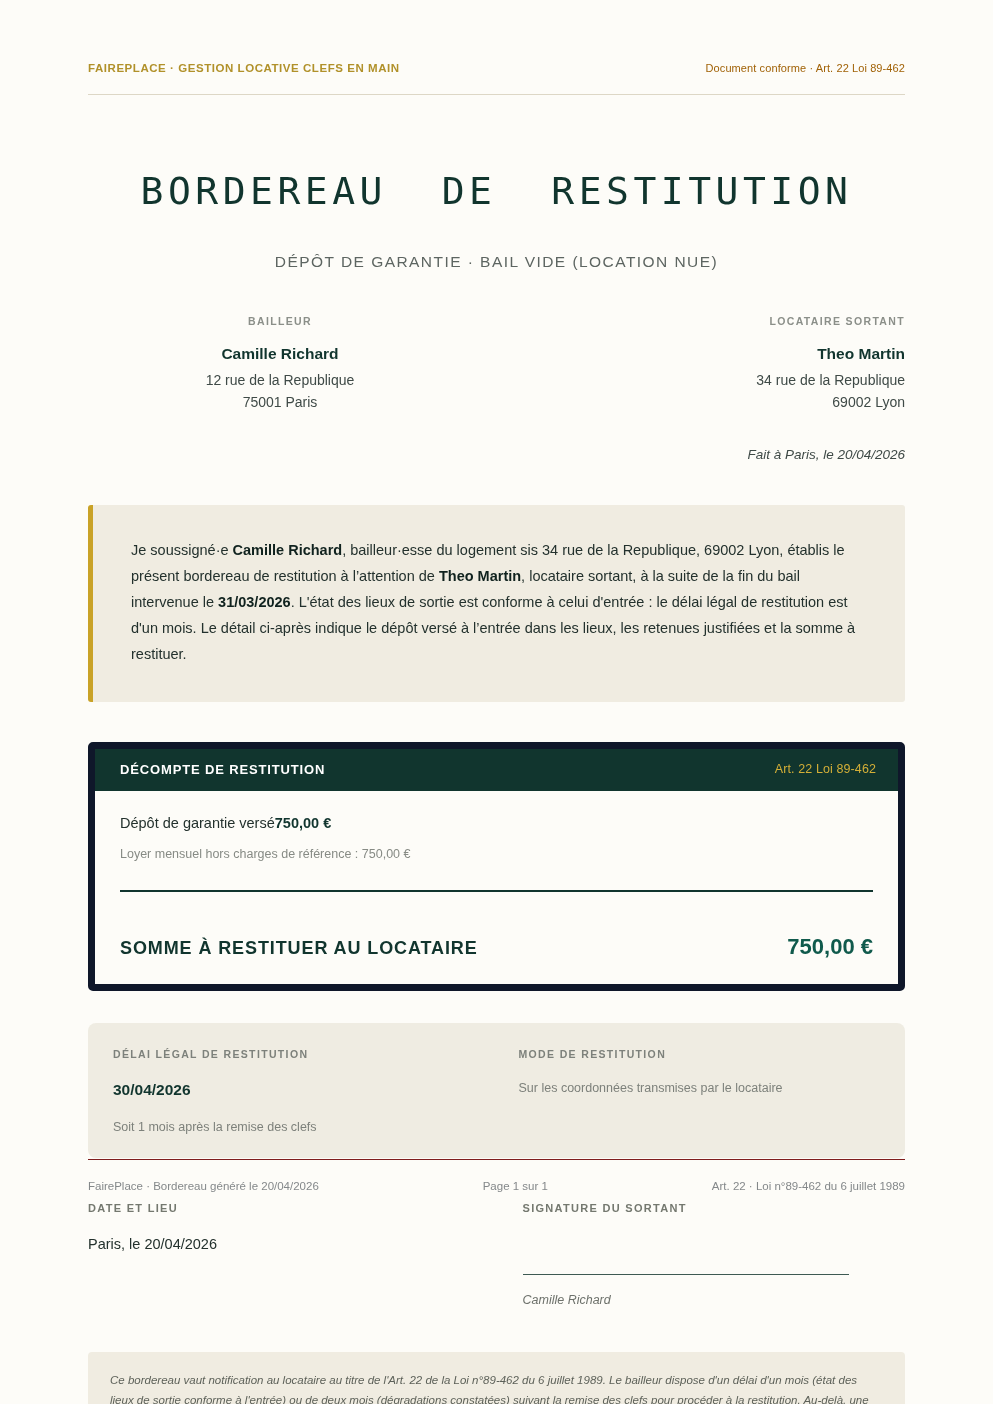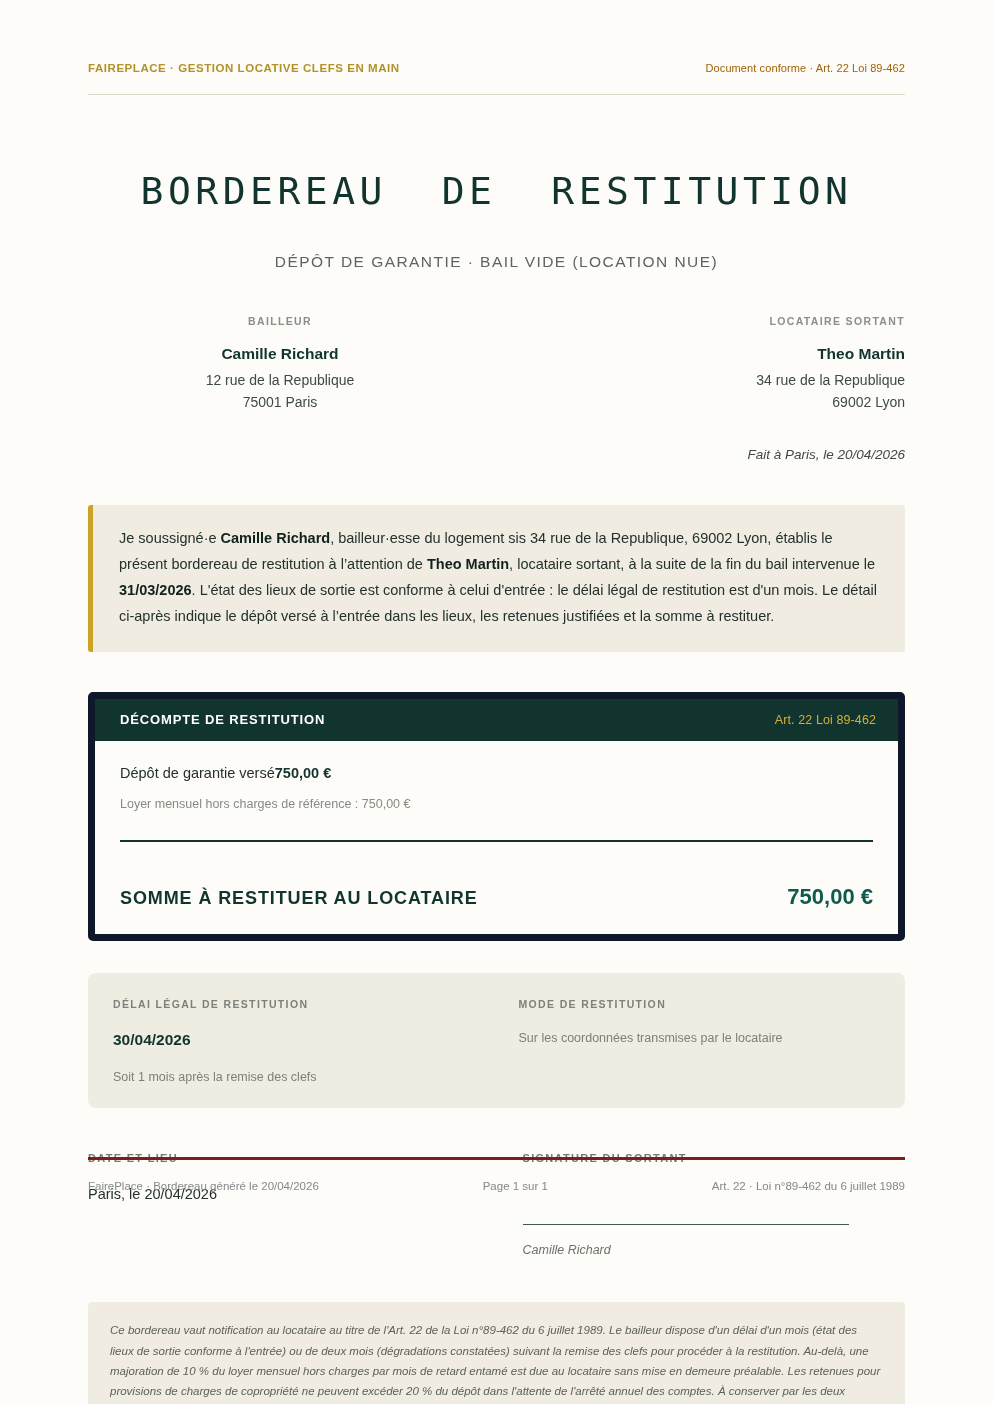--- a/index.html
+++ b/index.html
@@ -96,21 +96,21 @@
 
   
   .callout {
     margin-top: 43px;
     background: #f0ece1;
     border-left: 5px solid #c9a227;
     border-radius: 3px;
     padding: 21px 26px 22px 26px;
   }
   .callout p {
-    margin: 0;
+    margin: 12px;
     font-size: 14.5px;
     line-height: 1.79;
     color: #23312d;
   }
   .callout b { font-weight: bold; color: #10221e; }
 
   
   .decompte {
     margin-top: 40px;
     border: 7px solid #0f172a;
@@ -249,21 +249,21 @@
     line-height: 1.78;
     color: #5d6159;
   }
 
   
   .footer {
     position: absolute;
     left: 88px;
     right: 88px;
     bottom: 28px;
-    border-top: 3px solid #7f1d1d;
+    border-top: 1px solid #7f1d1d;
     padding-top: 20px;
     display: flex;
     justify-content: space-between;
     font-size: 11.5px;
     color: #84888a;
   }
   .footer-center { text-align: center; }
   .footer-right { text-align: right; }
 </style>
 </head>

